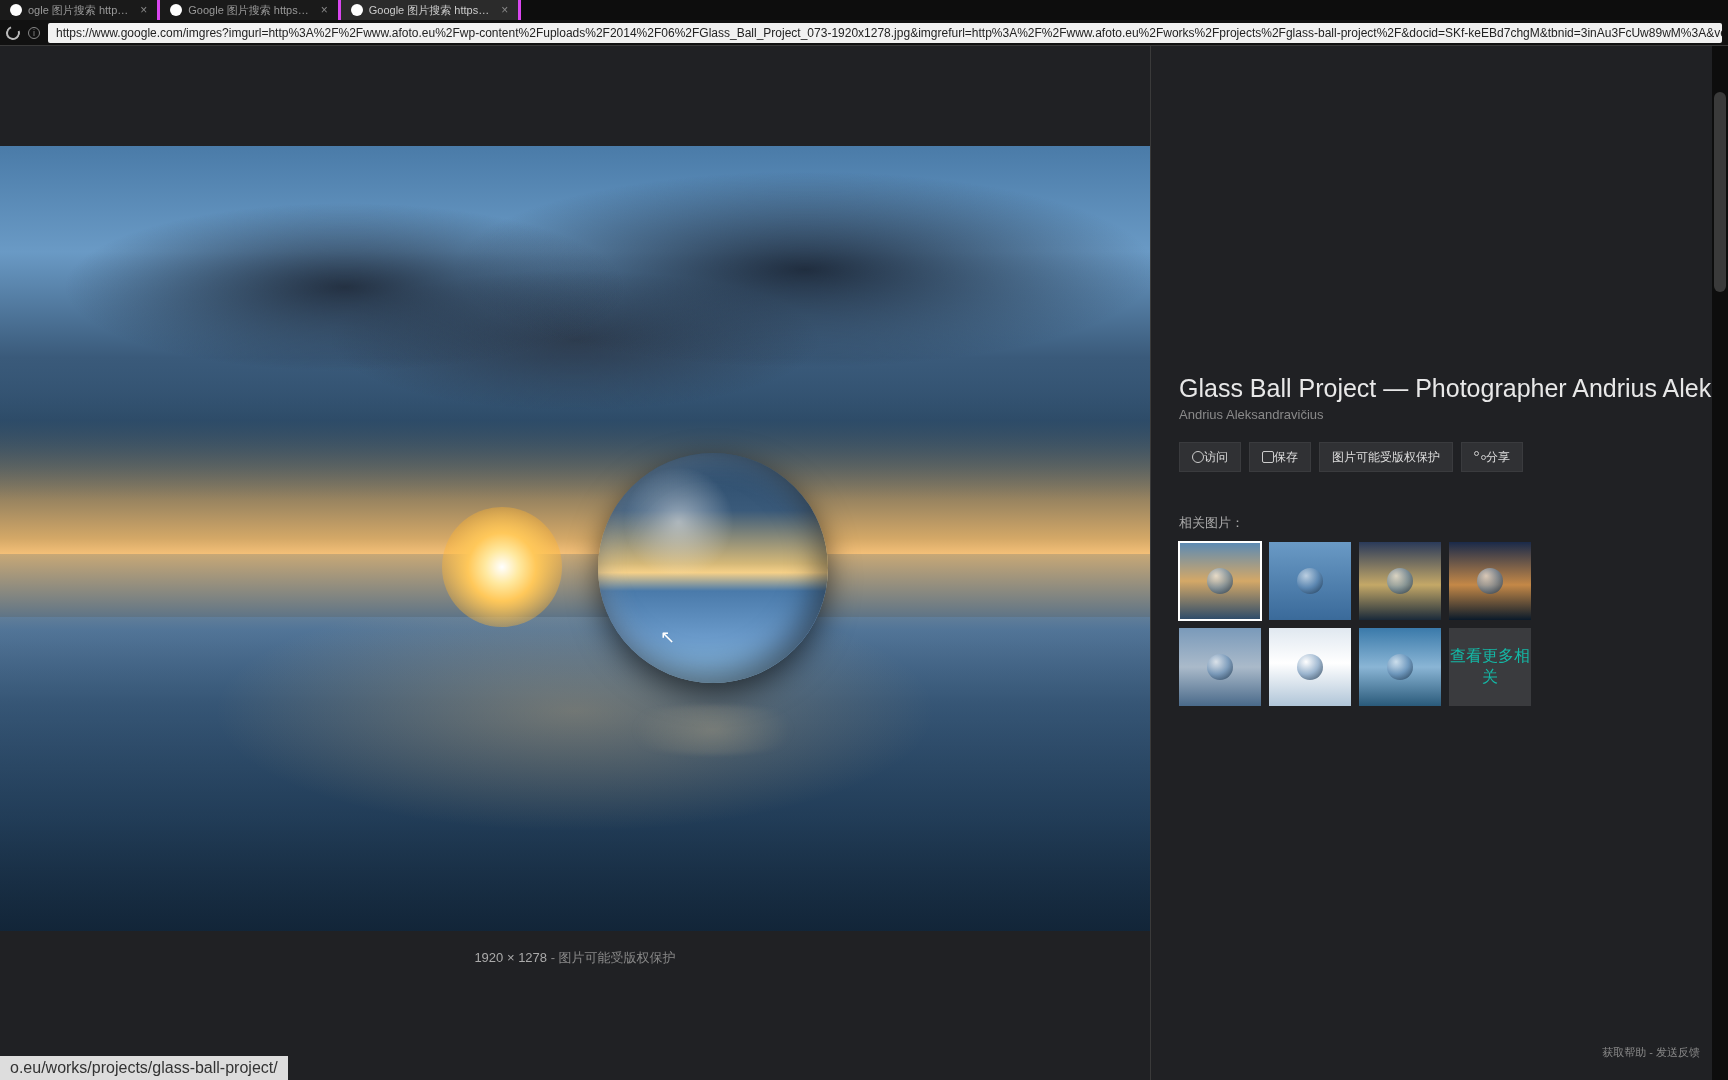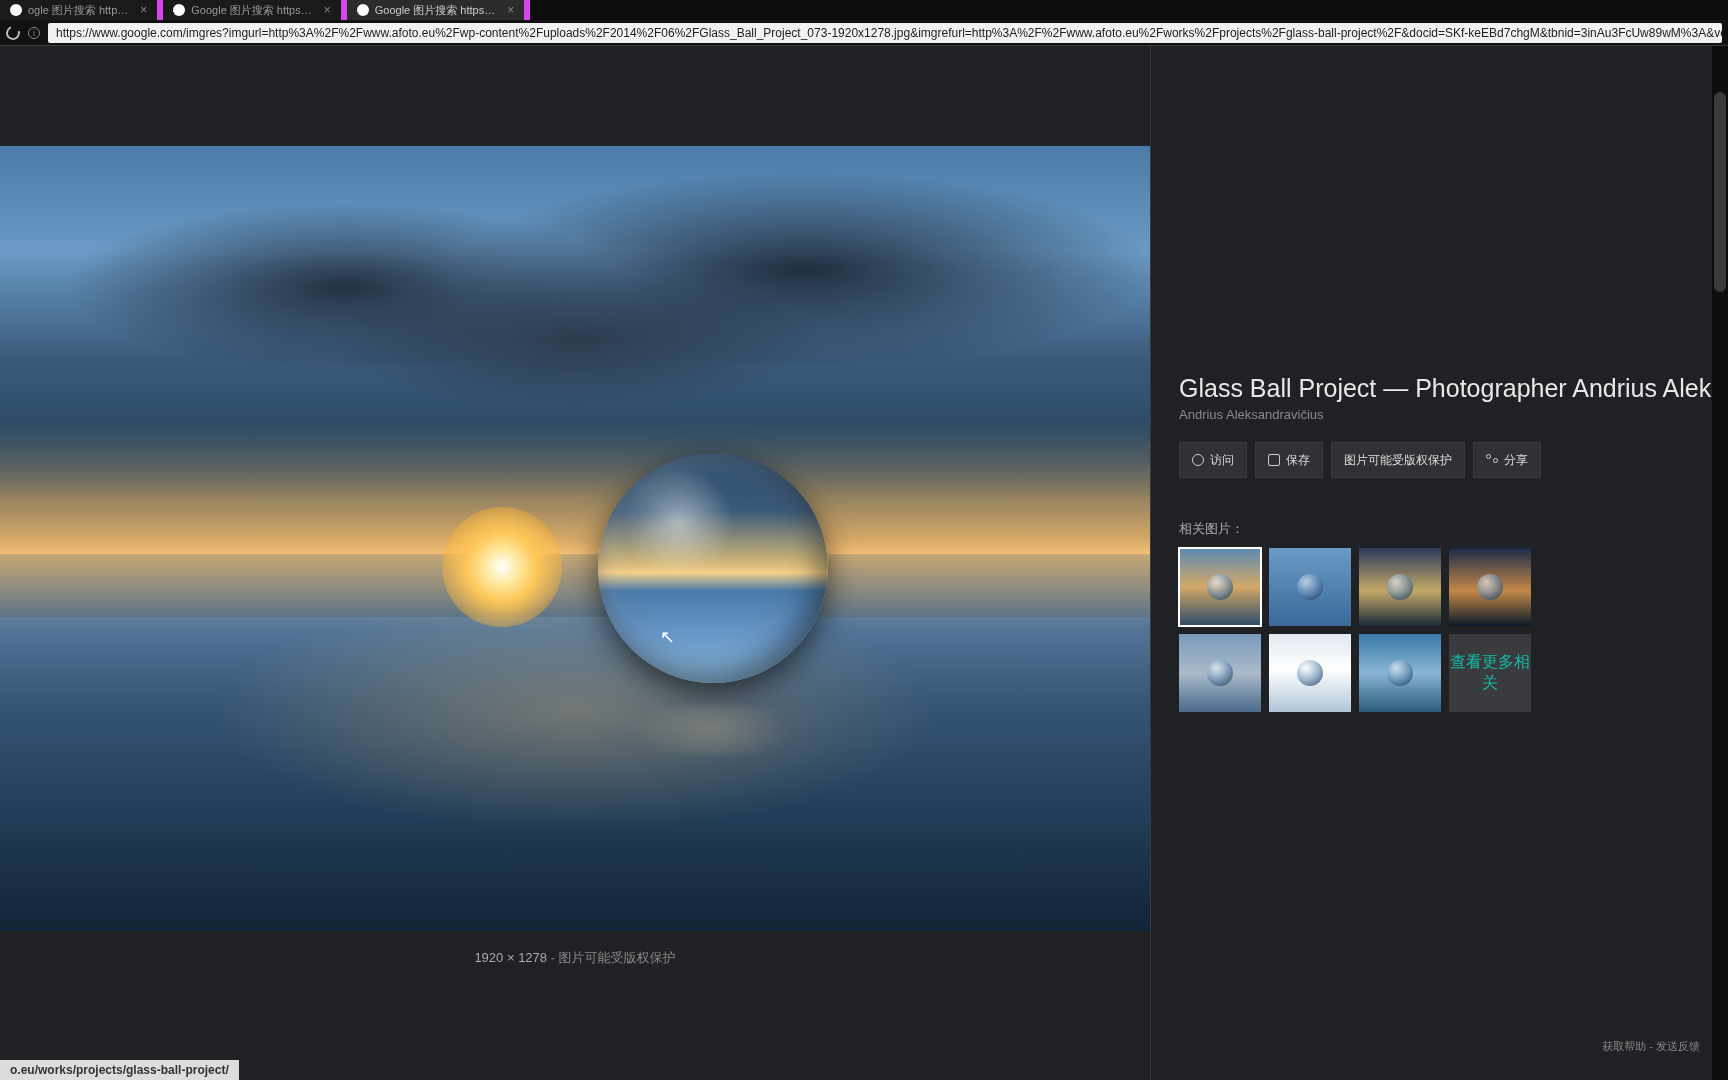--- a/index.html
+++ b/index.html
@@ -1,18 +1,18 @@
 <!DOCTYPE html>
 <html><head>
 <meta charset="utf-8">
 <style>
 * { margin:0; padding:0; box-sizing:border-box; font-family:Arial,"Microsoft YaHei",sans-serif; }
 html,body{width:1728px;height:1080px;background:#1a1a1a;overflow:hidden;color:#ccc;}
 .tabstrip{height:20px;background:#0d0d0d;display:flex;align-items:stretch;}
-.tab{display:flex;align-items:center;gap:6px;padding:0 10px;font-size:11px;color:#ccc;background:#2b2b2b;border-right:6px solid #d946ef;max-width:220px;}
+.tab{display:flex;align-items:center;gap:6px;padding:0 10px;font-size:11px;color:#ccc;background:#2b2b2b;border-right:3px solid #d946ef;max-width:220px;}
 .tab.inactive{background:#1a1a1a;color:#999;}
 .tab .fav{width:12px;height:12px;border-radius:50%;background:#fff;display:inline-block;flex:none;}
 .tab .title{white-space:nowrap;overflow:hidden;text-overflow:ellipsis;}
 .tab .x{margin-left:6px;color:#888;font-size:12px;flex:none;}
 .addr{height:26px;background:#111;display:flex;align-items:center;padding:0 6px;border-bottom:1px solid #3a3a3a;gap:8px;}
 .addr .reload{width:14px;height:14px;border:2px solid #bbb;border-radius:50%;border-top-color:transparent;transform:rotate(25deg);}
 .addr .secure{width:12px;height:12px;border:1.5px solid #888;border-radius:50%;display:flex;align-items:center;justify-content:center;font-size:9px;color:#888;}
 .urlbar{flex:1;background:#f1f1f1;height:20px;border-radius:2px;display:flex;align-items:center;padding:0 8px;font-size:12px;color:#222;white-space:nowrap;overflow:hidden;}
 .content{position:absolute;top:46px;left:0;right:0;bottom:0;background:#202124;}
 .split{display:flex;height:100%;}
@@ -35,44 +35,44 @@
 .ball-reflect{position:absolute;left:62%;top:68%;width:200px;height:100px;border-radius:50%;transform:translate(-50%,0) scaleY(-0.5);
  background:radial-gradient(circle,rgba(200,180,140,.3) 0%,transparent 70%);filter:blur(4px);}
 .cursor{position:absolute;left:660px;top:480px;color:#fff;font-size:18px;pointer-events:none;}
 .caption{margin-top:18px;font-size:13px;color:#888;}
 .caption .dims{color:#aaa;margin-top:48px;}
 .right{flex:1;padding:28px 28px 0 28px;display:flex;flex-direction:column;}
 .right-spacer{height:300px;}
 .title-main{font-size:25px;color:#e8e8e8;font-weight:400;white-space:nowrap;overflow:hidden;}
 .source{font-size:13px;color:#8a8a8a;margin-top:4px;}
 .actions{display:flex;gap:8px;margin-top:20px;}
-.btn{background:#303134;border:1px solid #3a3b3e;height:36px;padding:0 12px;display:flex;align-items:center;gap:6px;font-size:12px;color:#ddd;cursor:pointer;}
+.btn{background:#303134;border:1px solid #3a3b3e;height:30px;padding:0 12px;display:flex;align-items:center;font-size:12px;color:#ddd;cursor:pointer;}
 .btn .ico{width:12px;height:12px;display:inline-block;}
 .ico-globe{border:1.5px solid #ccc;border-radius:50%;}
 .ico-book{border:1.5px solid #ccc;border-radius:2px;}
 .ico-share{position:relative;}
 .ico-share::before{content:"";position:absolute;width:3px;height:3px;border:1.5px solid #ccc;border-radius:50%;left:0;top:0;}
 .ico-share::after{content:"";position:absolute;width:3px;height:3px;border:1.5px solid #ccc;border-radius:50%;right:0;top:4px;}
 .related-h{font-size:13px;color:#aaa;margin-top:42px;}
 .thumbs{margin-top:10px;display:grid;grid-template-columns:repeat(4,82px);grid-auto-rows:78px;gap:8px;}
 .thumb{background:#333;cursor:pointer;position:relative;overflow:hidden;}
 .thumb.sel{outline:2px solid #fff;outline-offset:-1px;}
 .thumb-img{width:100%;height:100%;}
 .tg1{background:linear-gradient(to bottom,#5a8ab5 0%,#d4a867 50%,#2a4a6a 100%);}
 .tg2{background:linear-gradient(to bottom,#6a9ac5 0%,#3a6a9a 100%);}
 .tg3{background:linear-gradient(to bottom,#2a3a5a 0%,#c4a867 55%,#1a2a3a 100%);}
 .tg4{background:linear-gradient(to bottom,#1a2a4a 0%,#c48847 55%,#0a1a2a 100%);}
 .tg5{background:linear-gradient(to bottom,#7a9aba 0%,#aabaca 50%,#4a6a8a 100%);}
 .tg6{background:linear-gradient(to bottom,#e0e8f0 0%,#fff 45%,#b0c5d8 100%);}
 .tg7{background:linear-gradient(to bottom,#3a7aaa 0%,#8ab5d5 50%,#2a5a7a 100%);}
 .more{background:#3a3b3e;display:flex;align-items:center;justify-content:center;color:#14b8a6;font-size:16px;text-align:center;line-height:1.3;}
 .mini-ball{position:absolute;left:50%;top:50%;width:26px;height:26px;border-radius:50%;transform:translate(-50%,-50%);background:radial-gradient(circle at 35% 30%,rgba(255,255,255,.6),rgba(100,140,180,.6) 50%,rgba(20,40,60,.8));}
-.footer-right{position:absolute;right:28px;bottom:26px;font-size:11px;color:#888;}
+.footer-right{position:absolute;right:28px;bottom:20px;font-size:11px;color:#888;}
 .footer-right a{color:#888;text-decoration:none;}
-.status{position:absolute;left:0;bottom:0;background:#ddd;color:#333;font-size:12px;padding:3px 10px;max-width:580px;white-space:nowrap;overflow:hidden;font-weight:bold;}
+.status{position:absolute;left:0;bottom:0;background:#ddd;color:#333;font-size:16px;padding:3px 10px;max-width:580px;white-space:nowrap;overflow:hidden;}
 .scroll-hint{position:absolute;right:0;top:0;width:16px;height:100%;background:#0d0d0d;}
 .scroll-thumb{position:absolute;top:46px;right:2px;width:12px;height:200px;background:#3a3a3a;border-radius:6px;}
 </style>
 </head>
 <body>
 
 <div class="tabstrip">
   <div class="tab inactive">
     <span class="fav"></span>
     <span class="title">ogle 图片搜索 http…</span>

